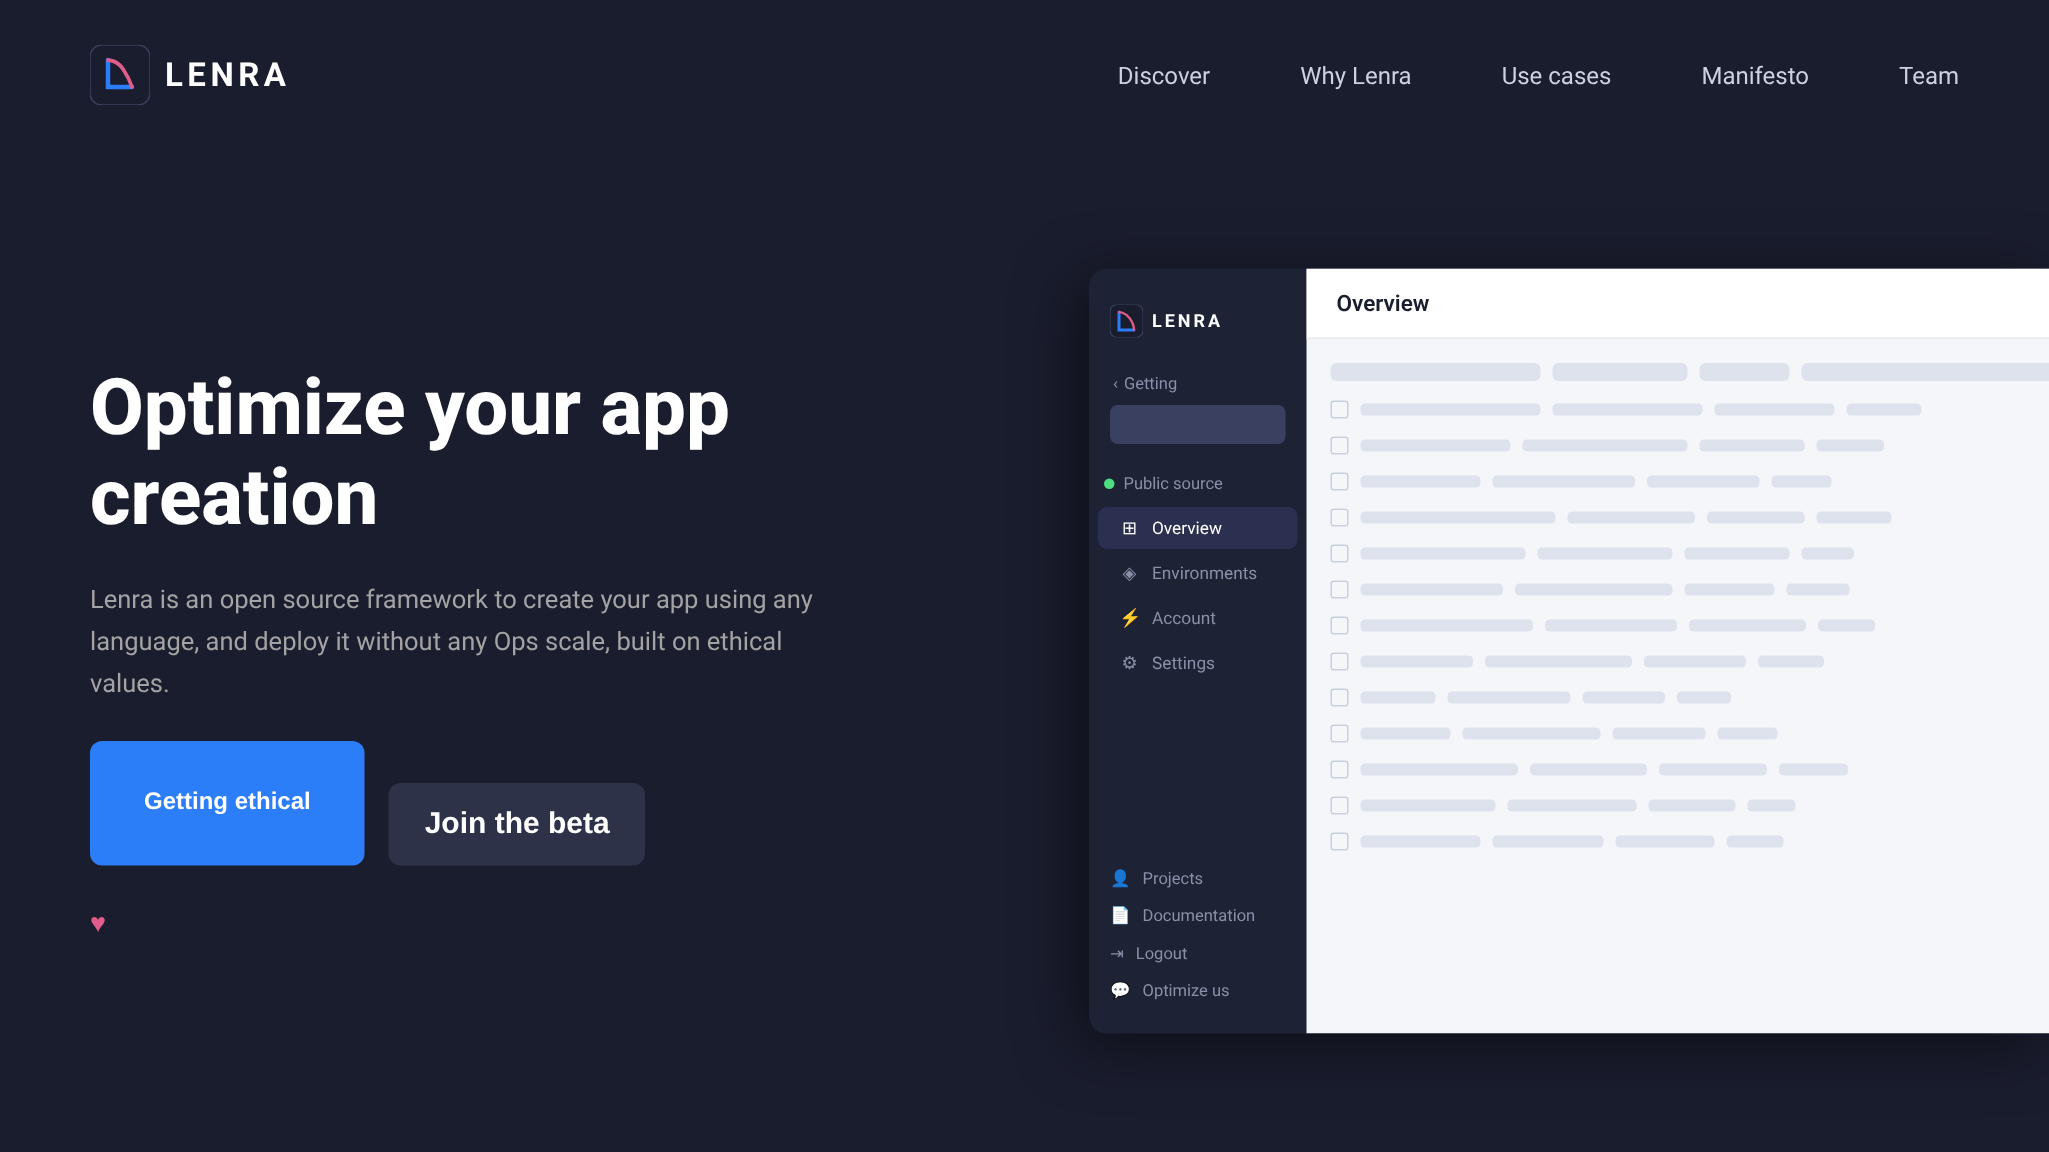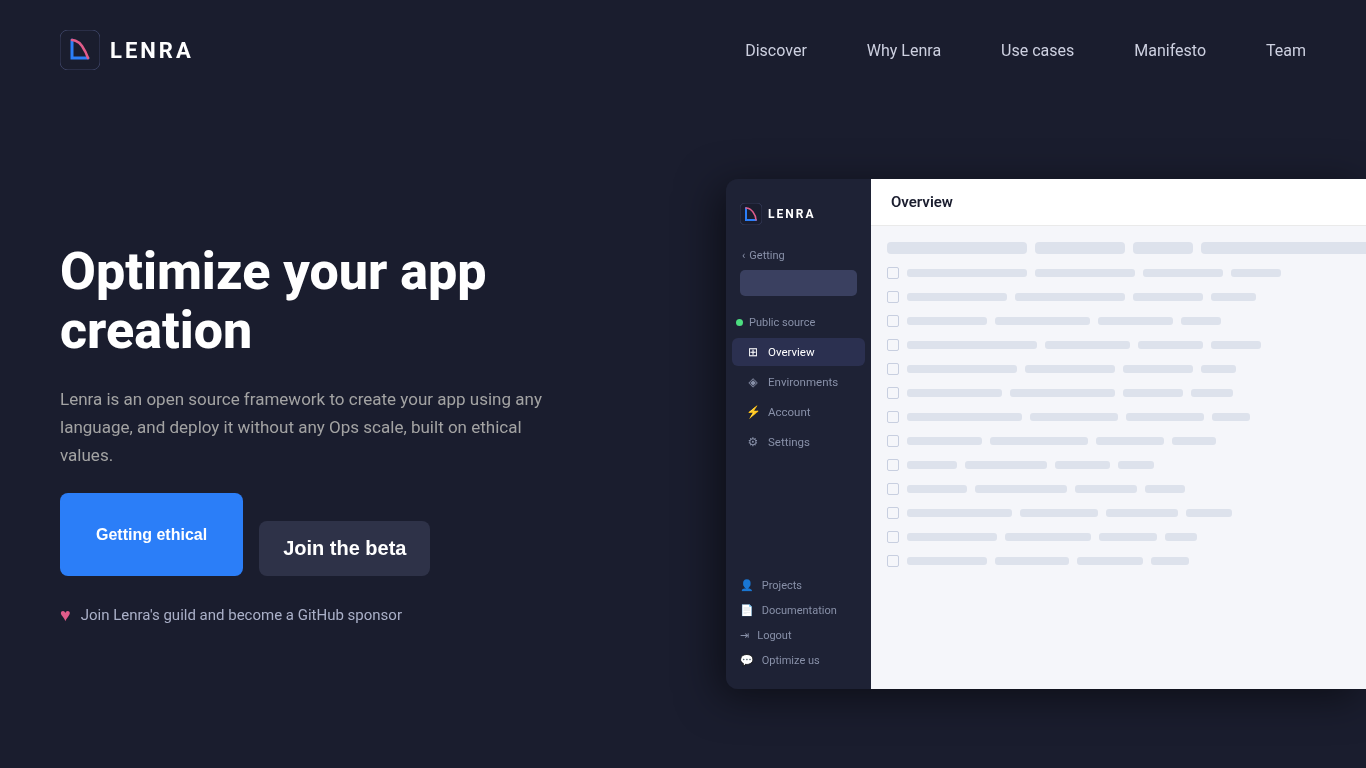--- a/index.html
+++ b/index.html
@@ -308,21 +308,20 @@
 <div class="main-content">
   <div class="hero-left">
     <h1 class="hero-title">Optimize your app creation</h1>
     <p class="hero-desc">Lenra is an open source framework to create your app using any language, and deploy it without any Ops scale, built on ethical values.</p>
     <div class="hero-buttons">
       <button class="btn-primary">Getting ethical</button>
       <button class="btn-secondary">Join the beta</button>
     </div>
     <a class="guild-link">
       <span class="heart-icon">♥</span>
-      <span>Join Lenra's guild and become a GitHub sponsor</span>
     </a>
   </div>
 
   <div class="app-preview">
 
     <div class="preview-sidebar">
       <div class="sidebar-logo">
         <svg class="sidebar-logo-icon" viewBox="0 0 22 22" fill="none">
           <rect width="22" height="22" rx="5" fill="#1a1d2e" stroke="#3a4060" stroke-width="0.8"></rect>
           <path d="M6 5 L6 17 L16 17" stroke="#2b7ef8" stroke-width="2" stroke-linecap="round"></path>

